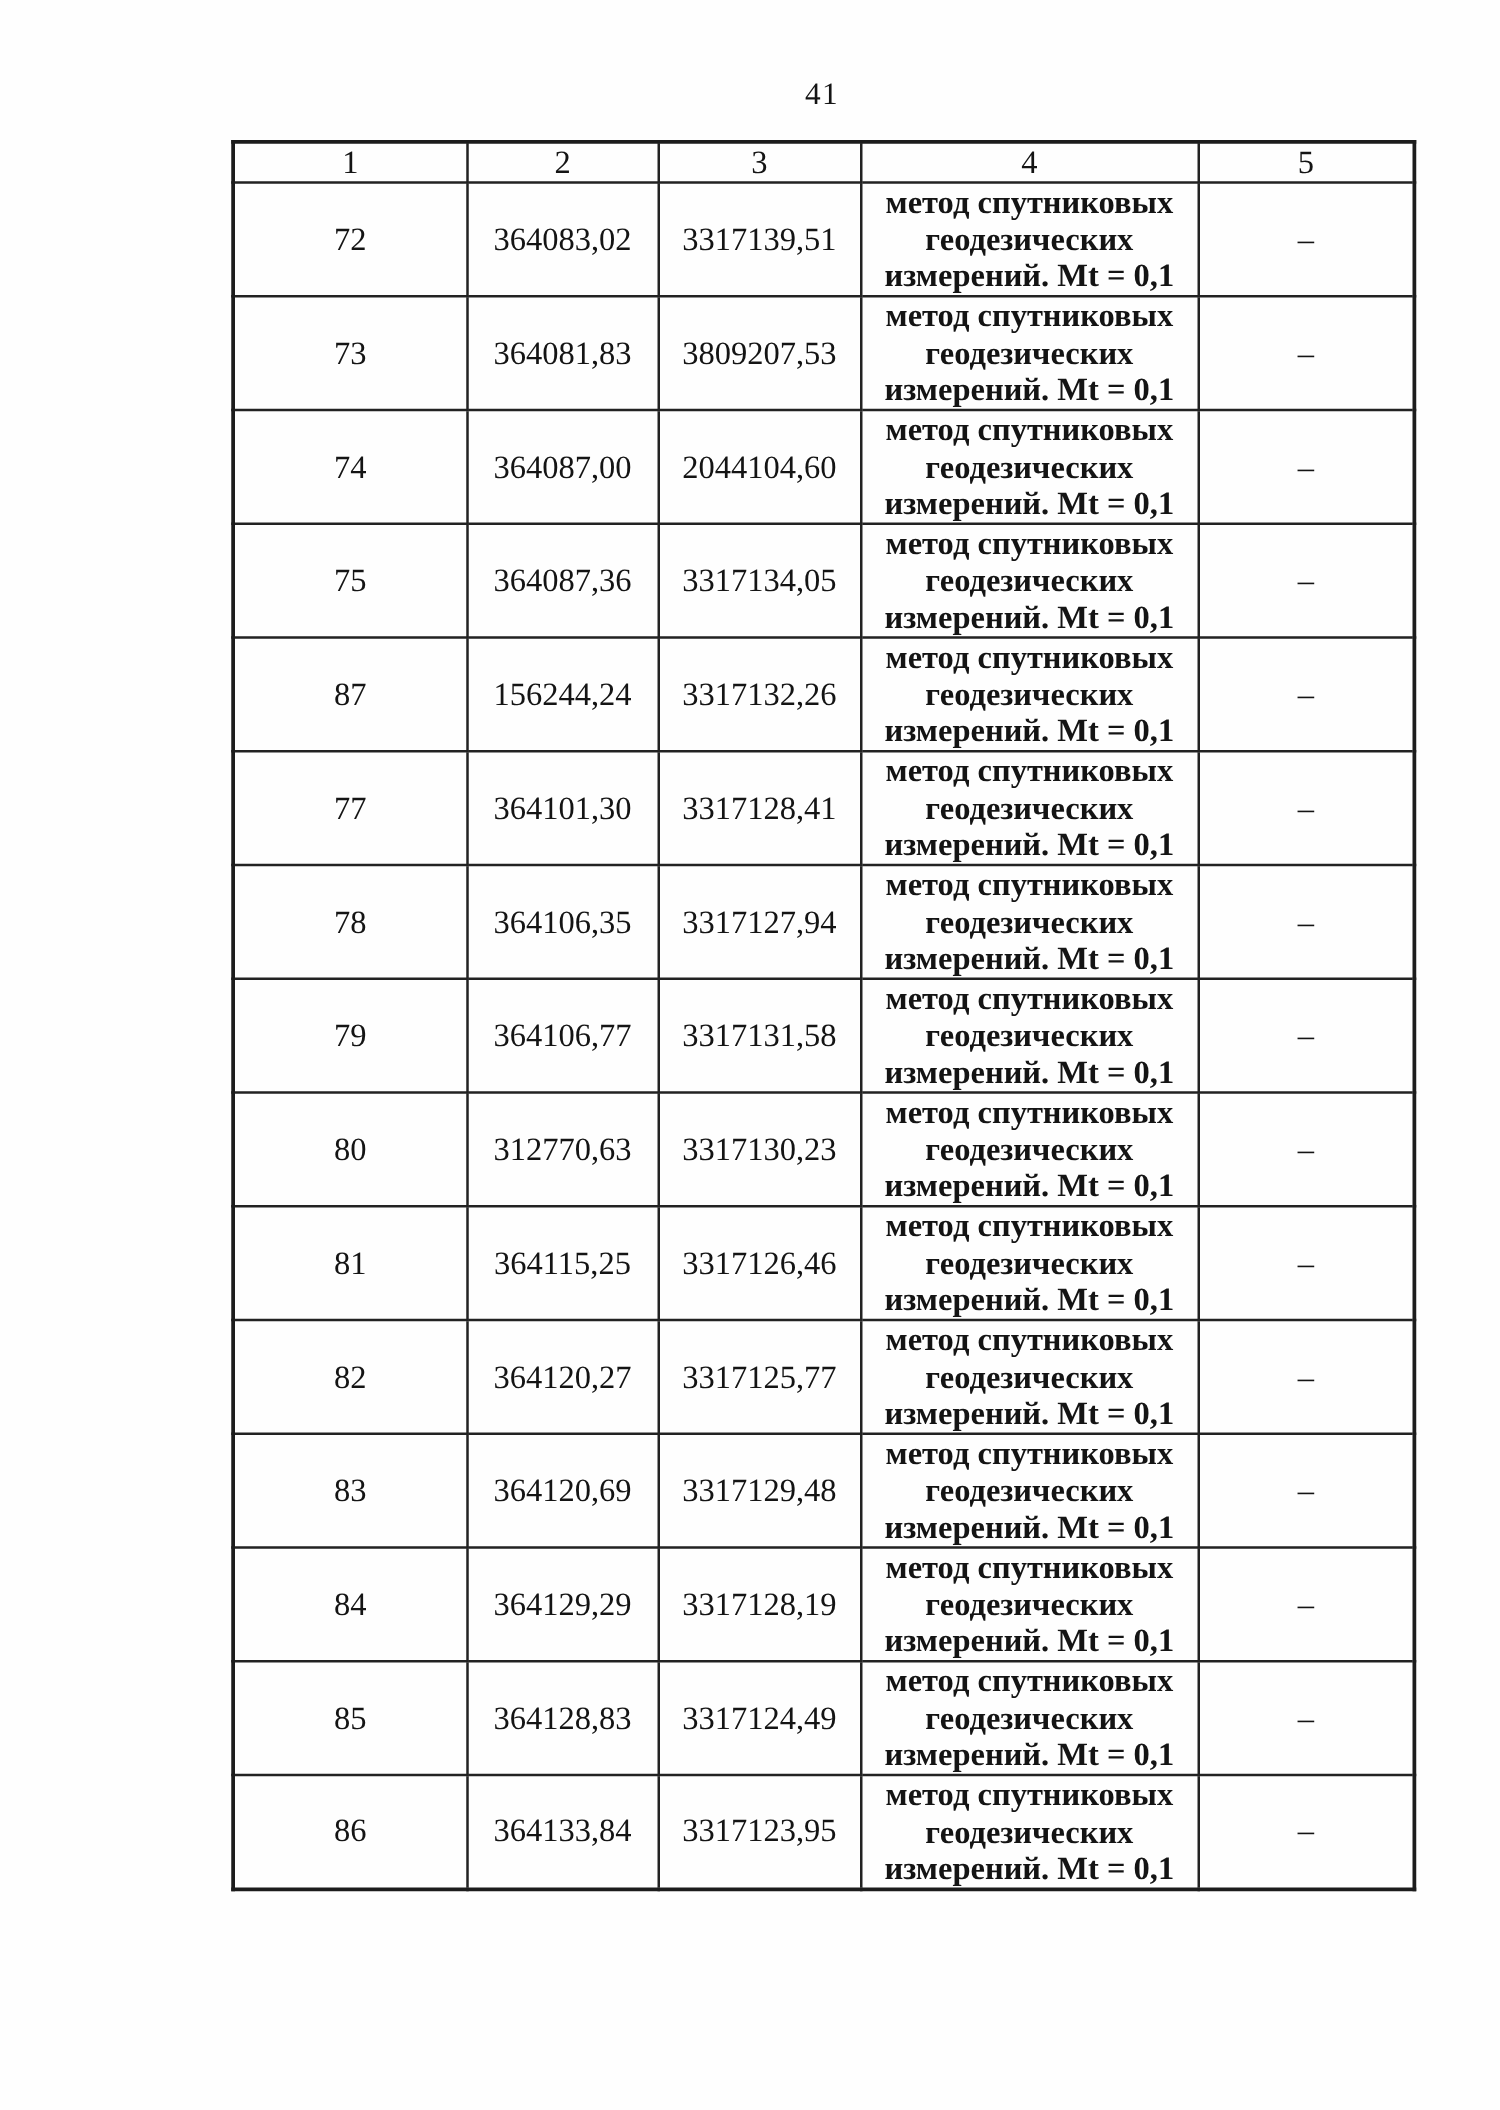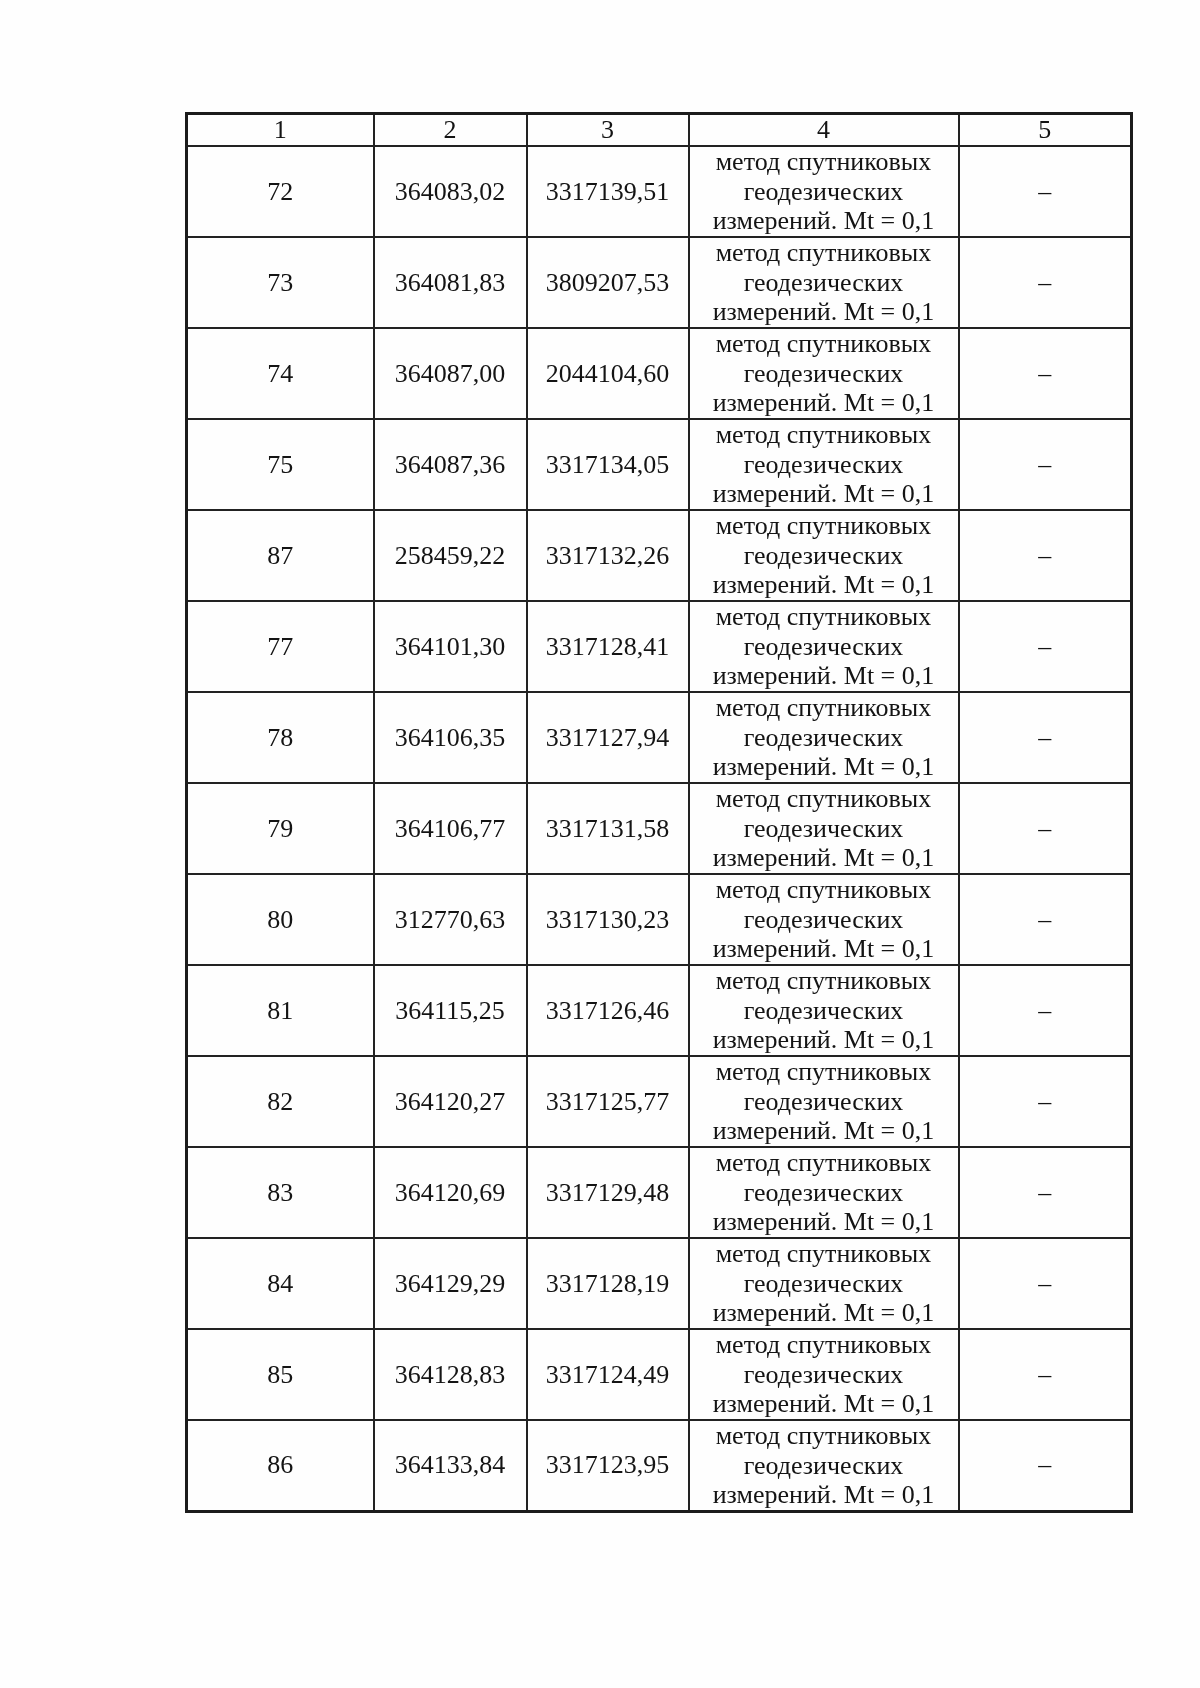--- a/index.html
+++ b/index.html
@@ -56,27 +56,29 @@
     font-size: 26px;
   }
   .method-cell {
     font-size: 25px;
     line-height: 1.13;
     padding: 2px 1px;
   }
   .mline {
     display: block;
     white-space: nowrap;
+    font-weight: bold;
   }
 </style>
 </head>
 <body>
 
 <div class="sheet">
 
+  <div class="page-number">41</div>
 
   <table class="coord-table">
     <colgroup>
       <col style="width:187px">
       <col style="width:153px">
       <col style="width:162px">
       <col style="width:270px">
       <col style="width:173px">
     </colgroup>
     <thead>
@@ -132,21 +134,21 @@
       <td class="method-cell">
             <span class="mline">метод спутниковых</span>
             <span class="mline">геодезических</span>
             <span class="mline">измерений. Mt = 0,1</span>
           </td>
       <td>–</td>
     </tr>
 
     <tr>
       <td>87</td>
-      <td>258459,22</td>
+      <td>156244,24</td>
       <td>3317132,26</td>
       <td class="method-cell">
             <span class="mline">метод спутниковых</span>
             <span class="mline">геодезических</span>
             <span class="mline">измерений. Mt = 0,1</span>
           </td>
       <td>–</td>
     </tr>
 
     <tr>

